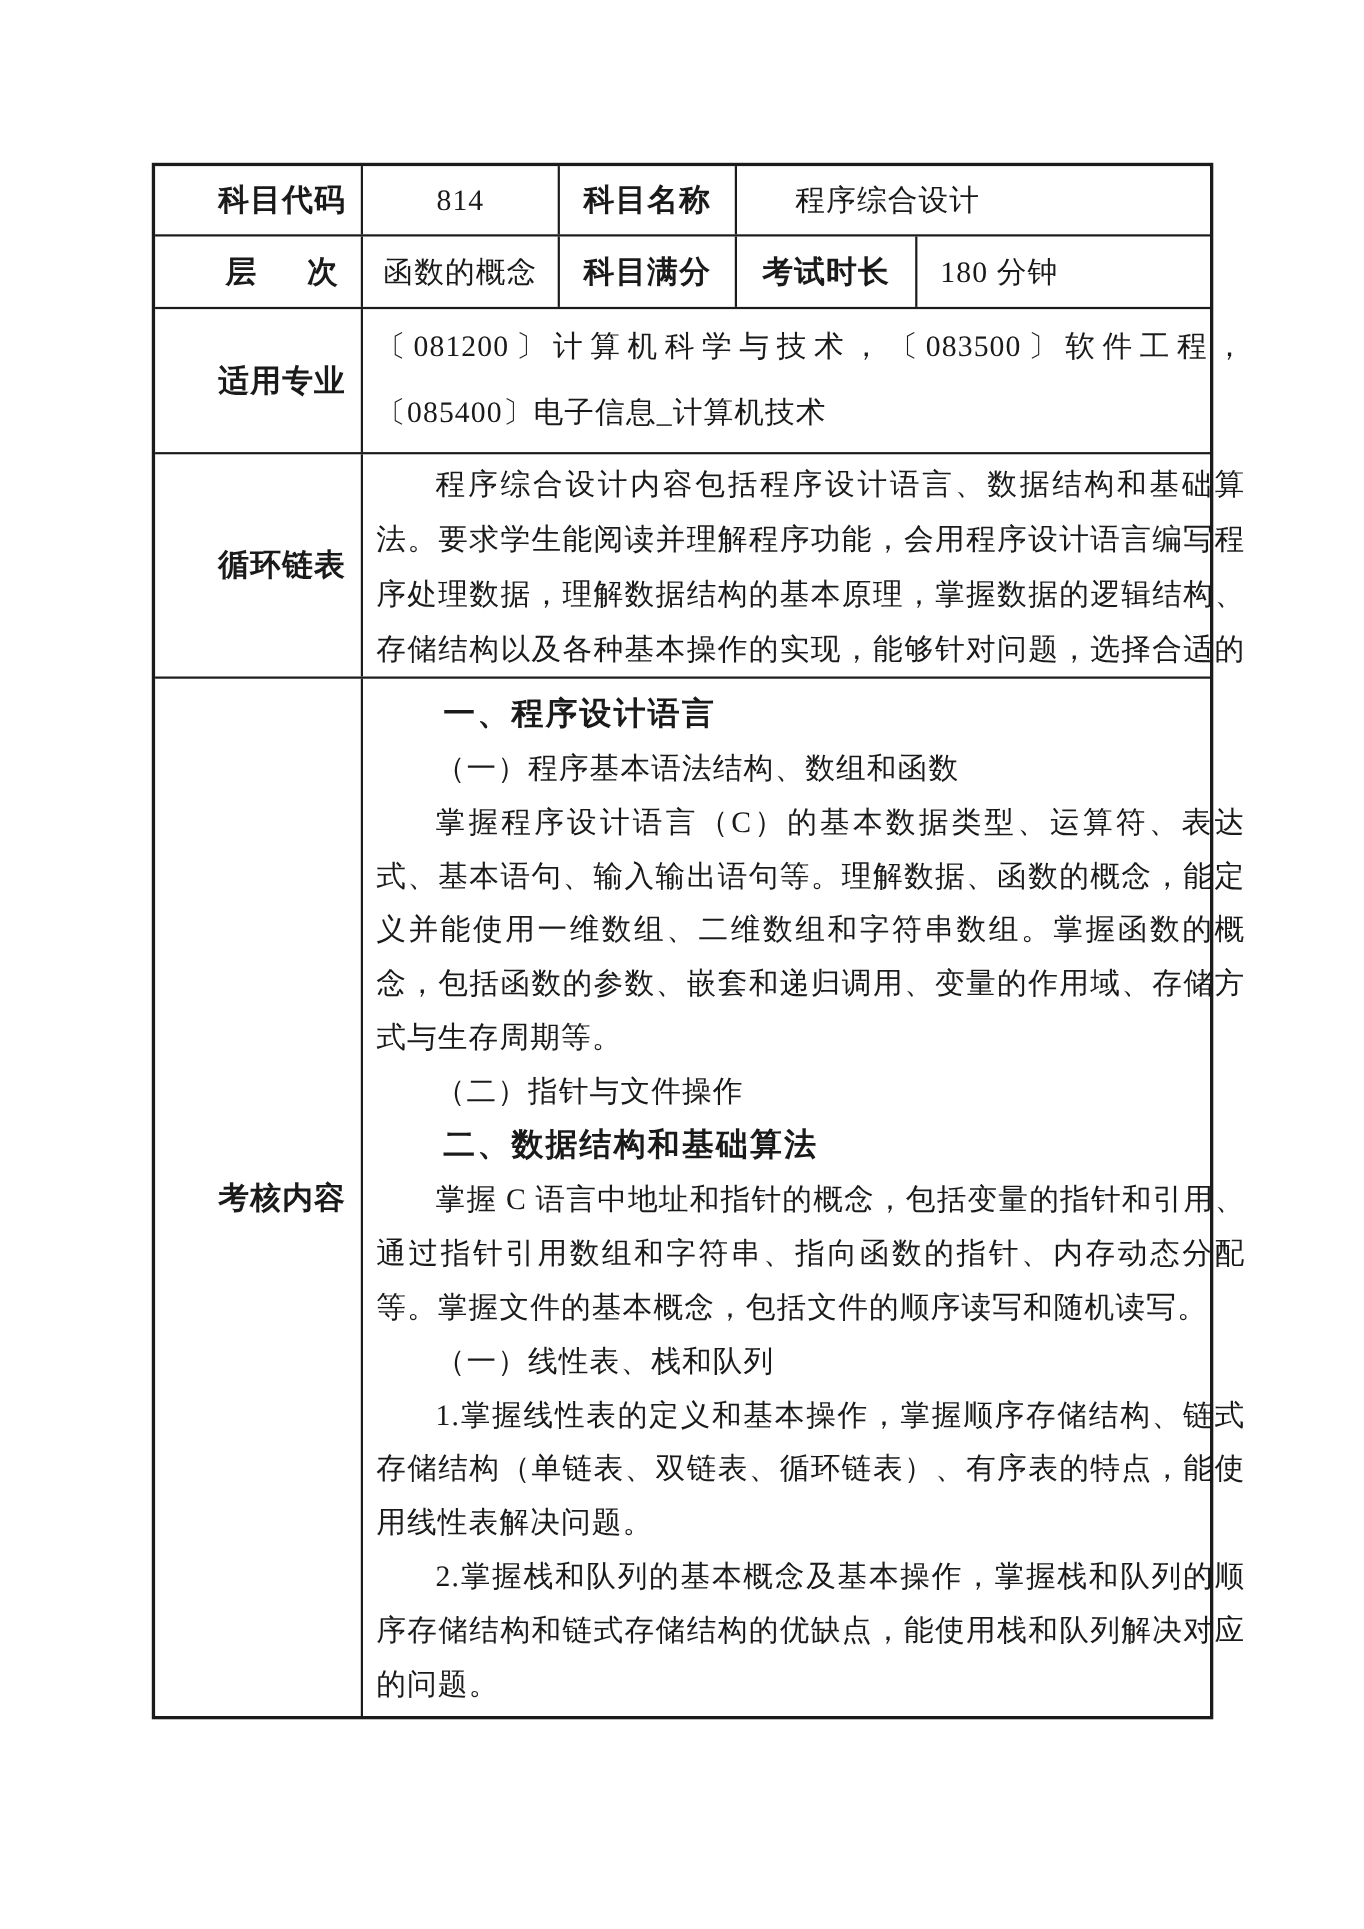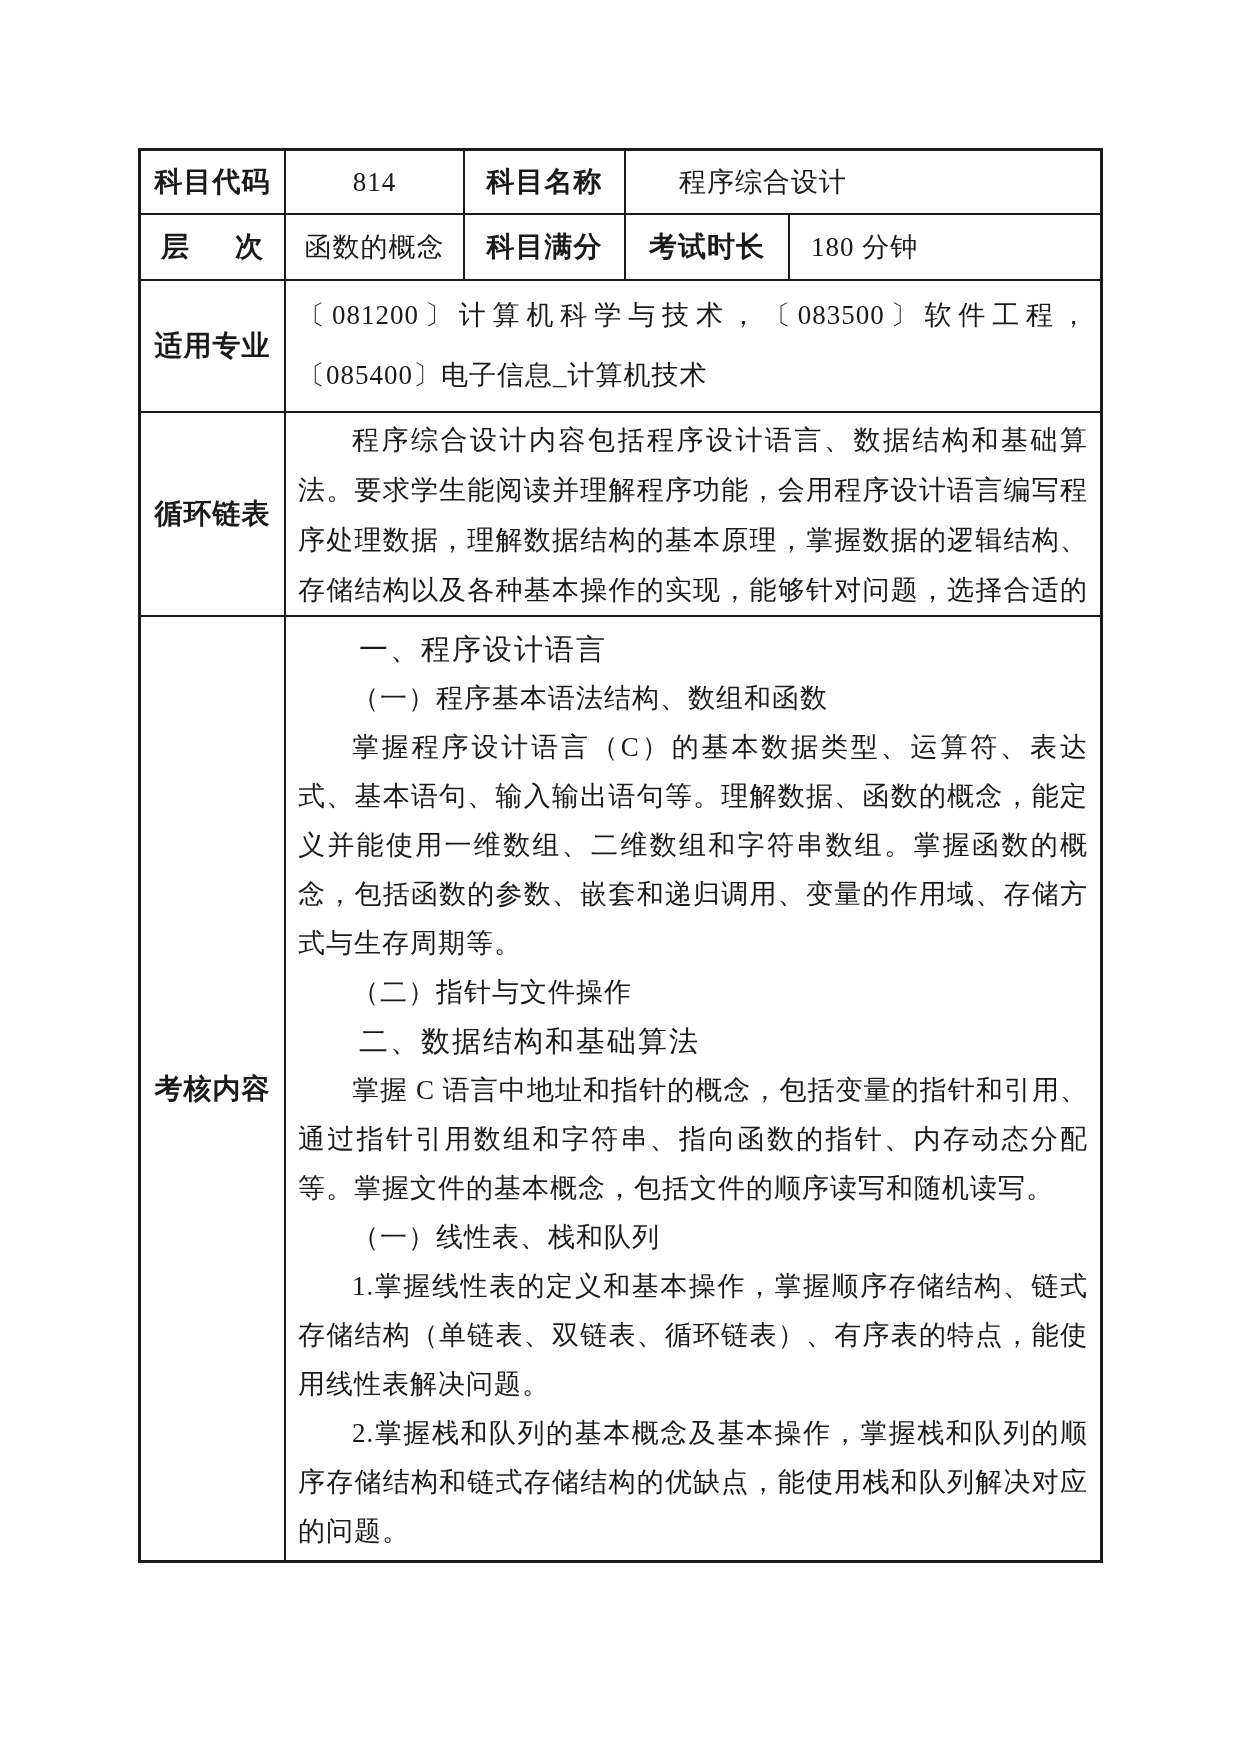--- a/index.html
+++ b/index.html
@@ -40,21 +40,21 @@
     font-size: 27px;
     letter-spacing: 1px;
     overflow: hidden;
   }
   .cell:last-child { border-right: none; }
   .lbl {
     font-weight: 700;
     font-size: 28px;
   }
   
-  .w1 { width: 145px; flex: 0 0 145px; }
+  .w1 { width: 145px; flex: 0 0 145px; margin-left: 44px; }
   .w2 { width: 179px; flex: 0 0 179px; }
   .w3 { width: 161px; flex: 0 0 161px; }
   .w4 { width: 161px; flex: 0 0 161px; }
   .w5 { width: 164px; flex: 0 0 164px; }
   .w6 { width: 149px; flex: 0 0 149px; }
   .wspan3 { width: 474px; flex: 0 0 474px; margin-left: 40px; }   
   .wspan5 { width: 814px; flex: 0 0 814px; }   
   
   .r1 { height: 64px; }
   .r2 { height: 66px; }
@@ -82,21 +82,21 @@
     text-indent: 2em;
     line-height: 50px;
   }
   .content-cell {
     display: block;
     padding: 8px 12px 0 12px;
     line-height: 49px;
   }
   .blk { line-height: 49px; }
   .blk.h {
-    font-weight: 400;
+    font-weight: 700;
     font-size: 29px;
     text-indent: 2.1em;
     letter-spacing: 2px;
   }
   .blk.s { text-indent: 2em; }
   .blk.p {
     text-indent: 2em;
     text-align: justify;
   }
 </style>

